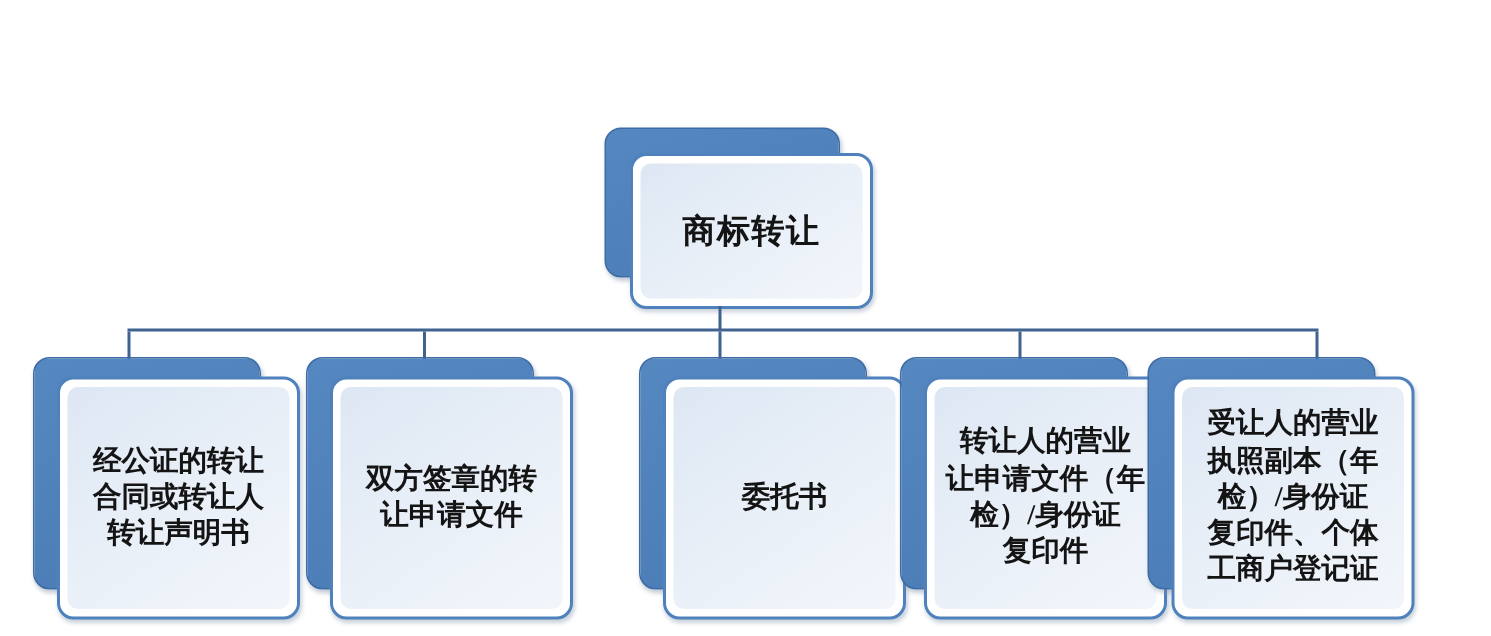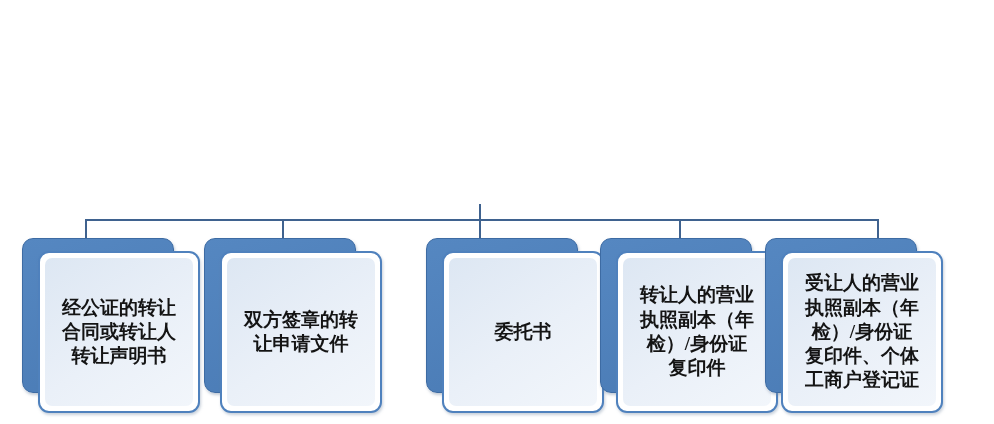--- a/index.html
+++ b/index.html
@@ -56,20 +56,26 @@
   .v-root{left:479px;top:204px;height:16px;}
   .h-bus{left:85px;top:219px;width:794px;}
   .v-stub{top:221px;height:20px;}
   .s0{left:85px;} .s1{left:282px;} .s2{left:479px;} .s3{left:679px;} .s4{left:877px;}
 </style>
 </head>
 <body>
 
 <div class="canvas">
 
+  <div class="node top-node">
+    <div class="back"></div>
+    <div class="front">
+      <div class="panel">商标转让</div>
+    </div>
+  </div>
 
   <div class="line v v-root"></div>
   <div class="line h h-bus"></div>
   <div class="line v v-stub s0"></div>
   <div class="line v v-stub s1"></div>
   <div class="line v v-stub s2"></div>
   <div class="line v v-stub s3"></div>
   <div class="line v v-stub s4"></div>
 
   <div class="node child-node c0">
@@ -93,21 +99,21 @@
     <div class="back"></div>
     <div class="front">
       <div class="panel">委托书</div>
     </div>
   </div>
 
   <div class="node child-node c3">
     <div class="back"></div>
     <div class="front">
       <div class="panel">转让人的营业
-执照副本（年
+让申请文件（年
 检）/身份证
 复印件</div>
     </div>
   </div>
 
   <div class="node child-node c4">
     <div class="back"></div>
     <div class="front">
       <div class="panel">受让人的营业
 执照副本（年

